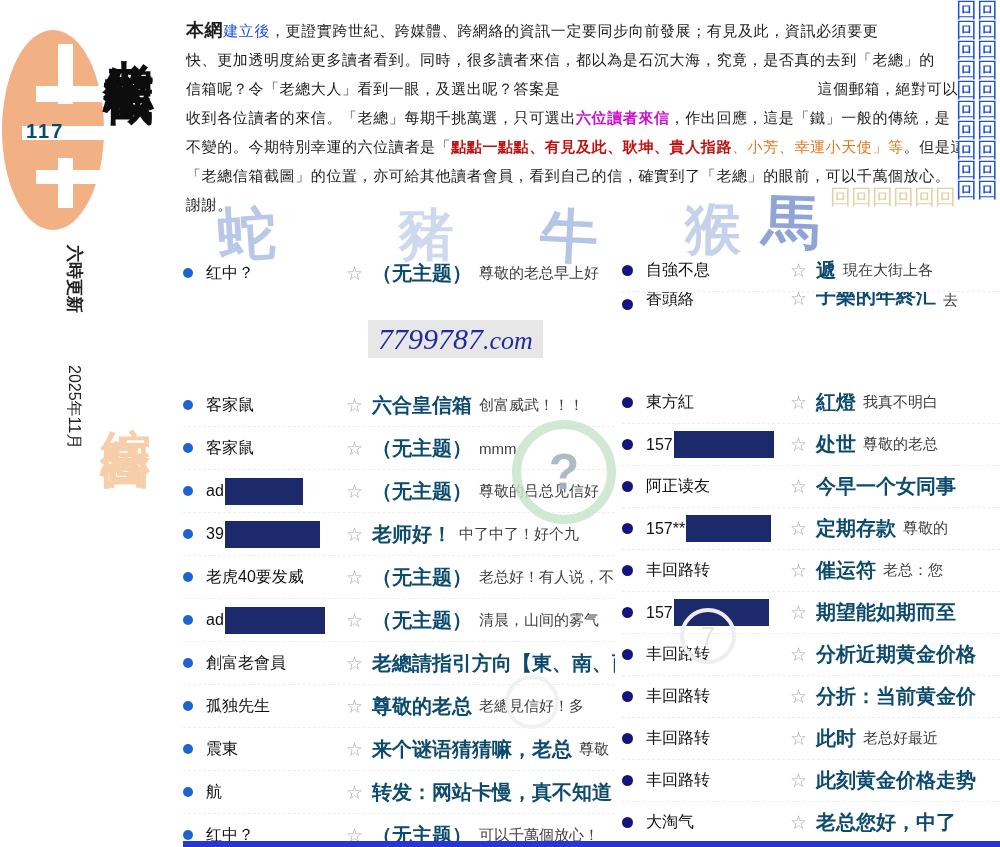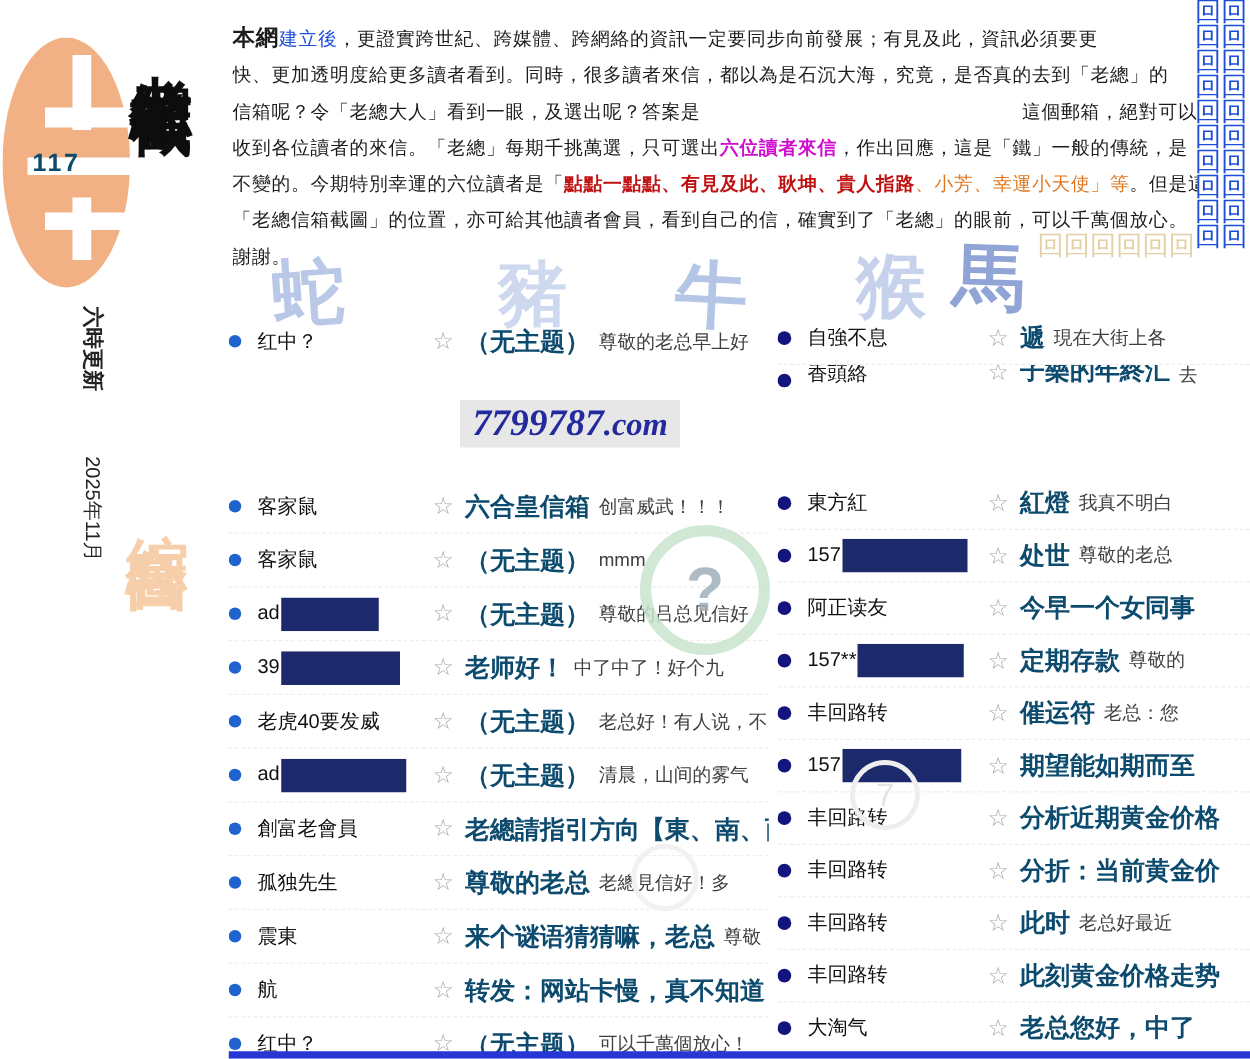--- a/index.html
+++ b/index.html
@@ -73,21 +73,21 @@
   #mail-top-right .sender-wrap,#mail-right .sender-wrap{flex-basis:144px;}
   .sender{font-weight:normal;font-size:16px;color:#101010;}
   .redact{display:inline-block;height:27px;background:#1c2a6b;margin-left:1px;}
   .star{flex:0 0 26px;color:#a9a9a9;font-size:19px;text-align:left;cursor:pointer;}
   .subject{font-weight:bold;font-size:20px;color:#0c4a6e;margin-right:7px;}
   .preview{font-size:15px;color:#404040;}
   .clipped{height:18px !important;align-items:flex-end;}
   .clipped .dot{margin-top:4px;}
   
   .site-mark{position:absolute;left:368px;top:320px;background:#e7e7e7;padding:2px 10px;
-    font-family:"Liberation Serif",serif;font-style:italic;font-weight:bold;font-size:30px;color:#232a9e;text-align:right;}
+    font-family:"Liberation Serif",serif;font-style:italic;font-weight:normal;font-size:30px;color:#232a9e;text-align:right;}
   .site-mark .suffix{font-size:26px;}
   
   .wm-circle{position:absolute;border-radius:50%;display:flex;align-items:center;justify-content:center;pointer-events:none;}
   .wm-q{left:512px;top:420px;width:86px;height:86px;border:9px solid #c9e4cd;opacity:.85;
      color:#9fb0ba;font-size:50px;font-weight:bold;}
   .wm-7{left:680px;top:608px;width:48px;height:48px;border:4px solid #eeeeee;color:#e4e4e4;font-size:26px;}
   .wm-o{left:505px;top:675px;width:46px;height:46px;border:4px solid #f1f1f1;color:#f1f1f1;font-size:22px;}
   
   .bottom-bar{position:absolute;left:183px;top:841px;width:817px;height:6px;background:#2737d6;}
 </style>

